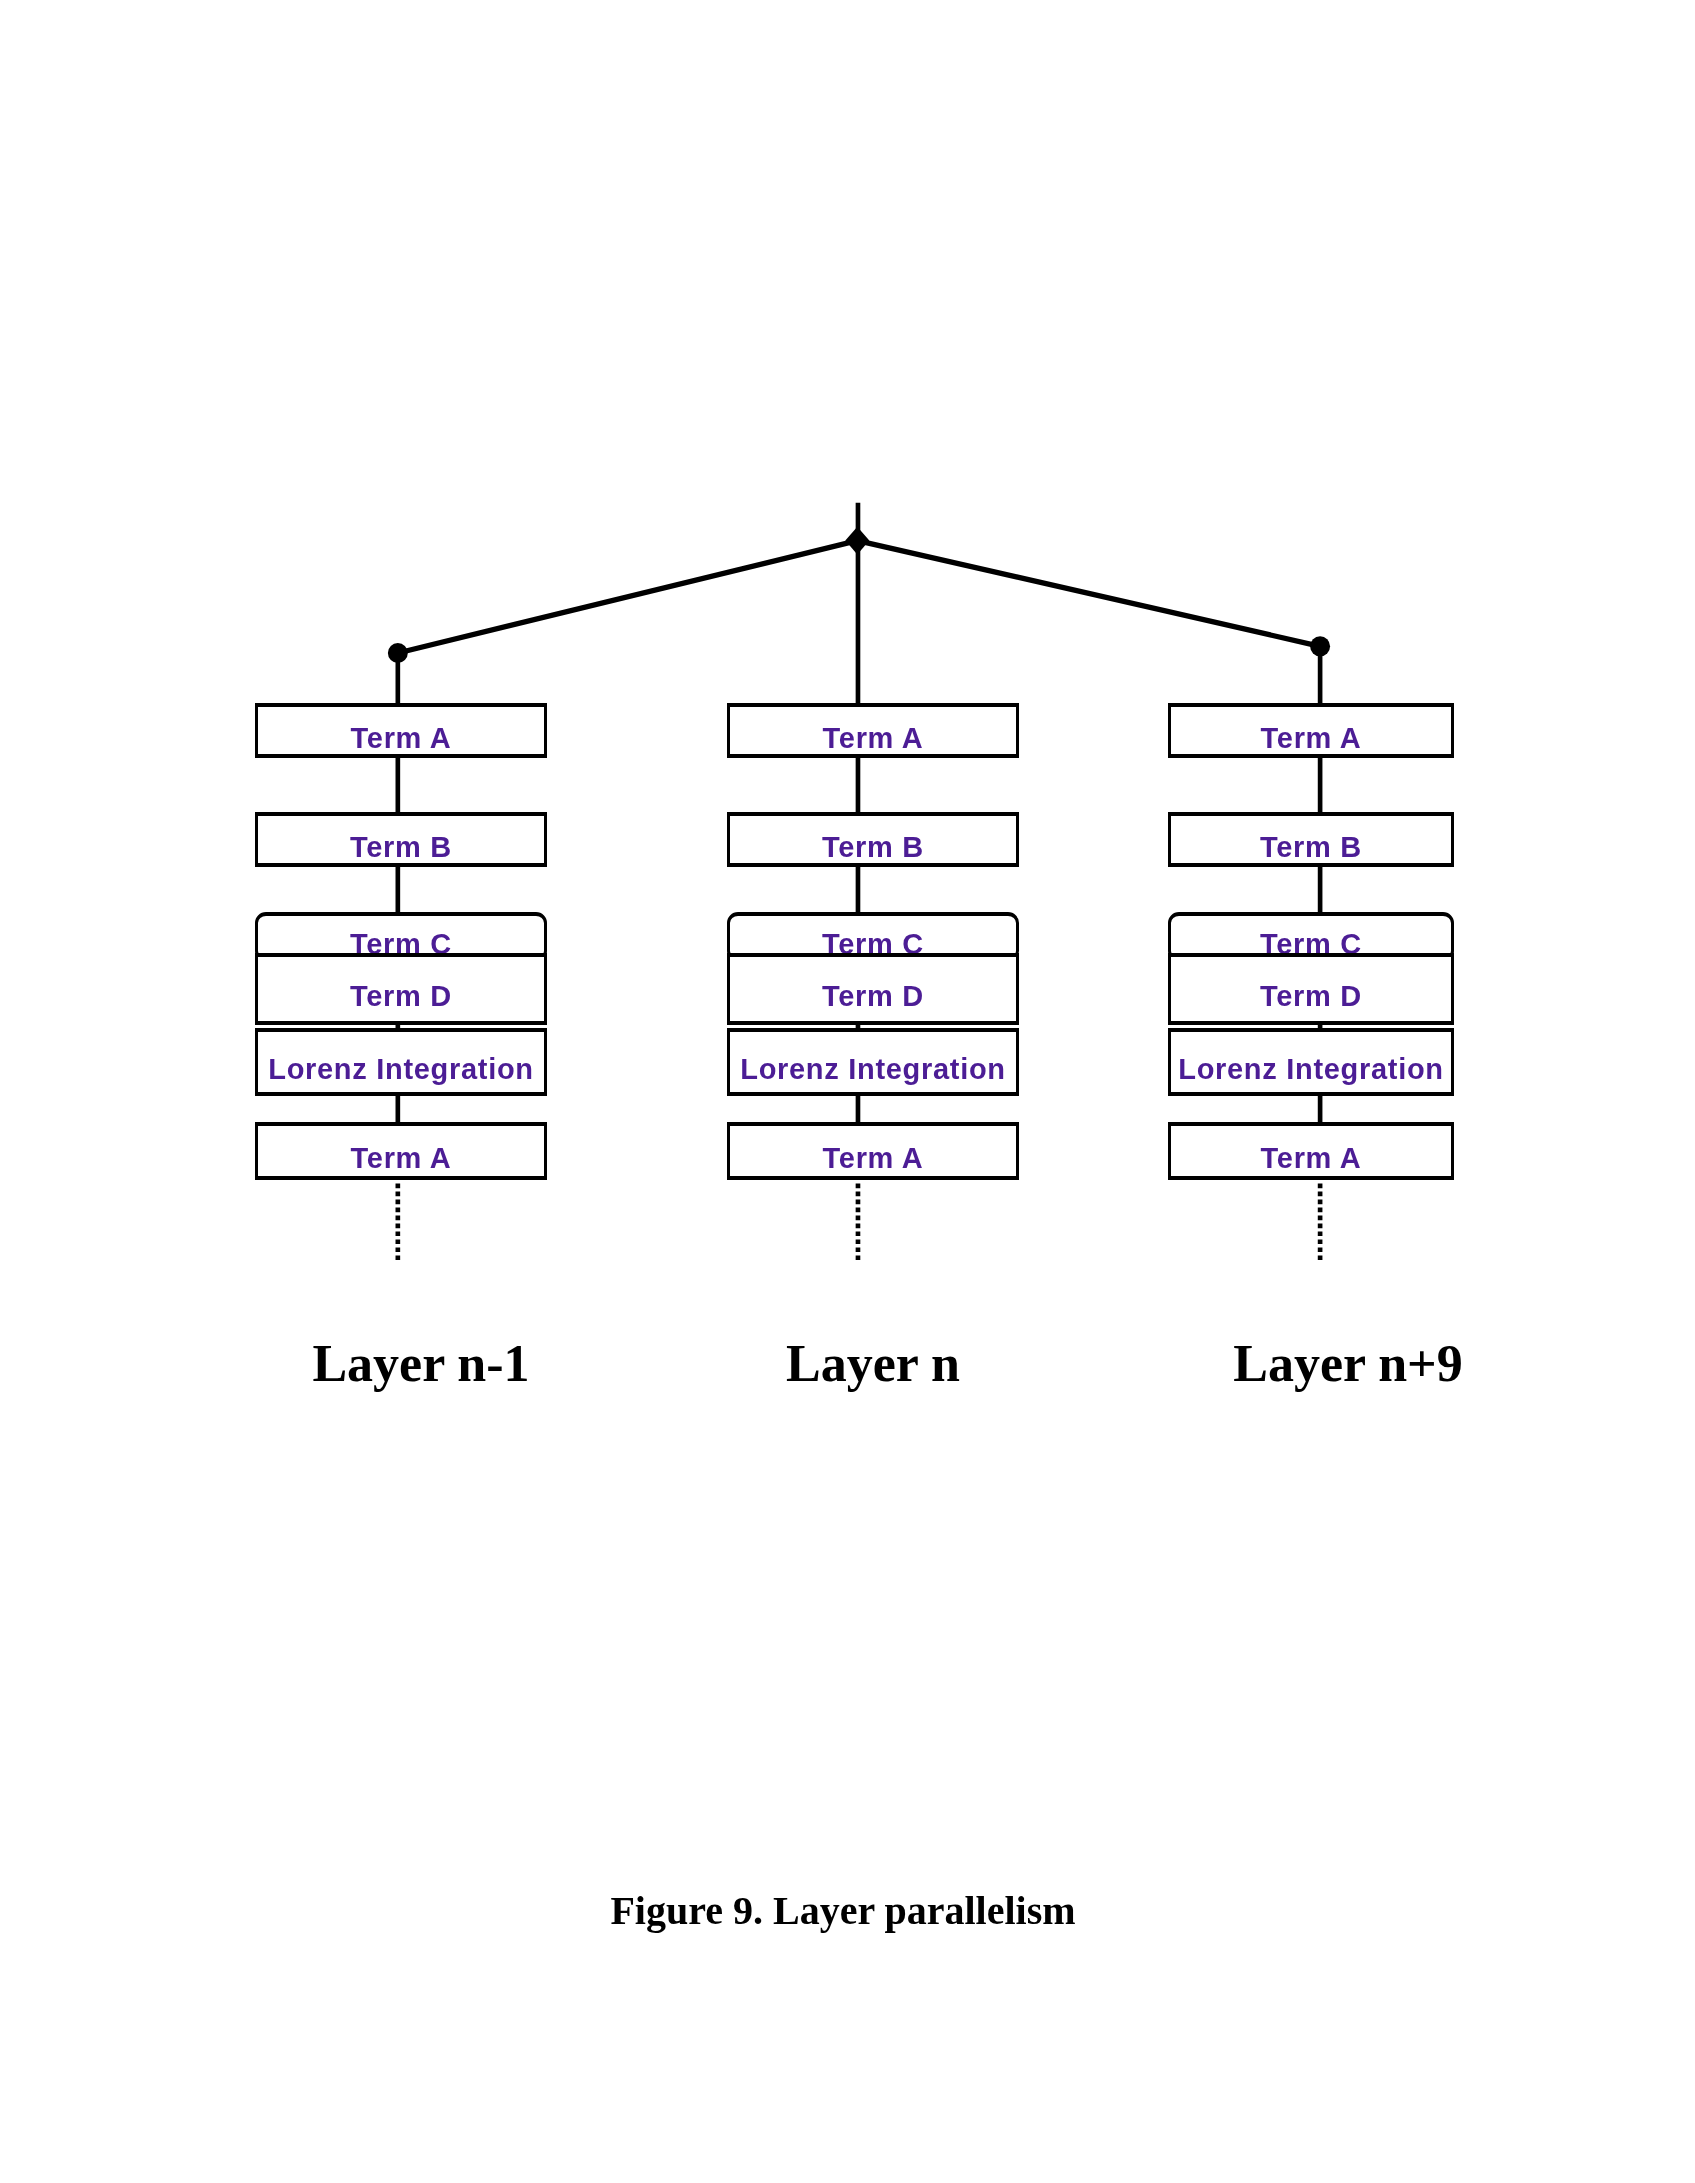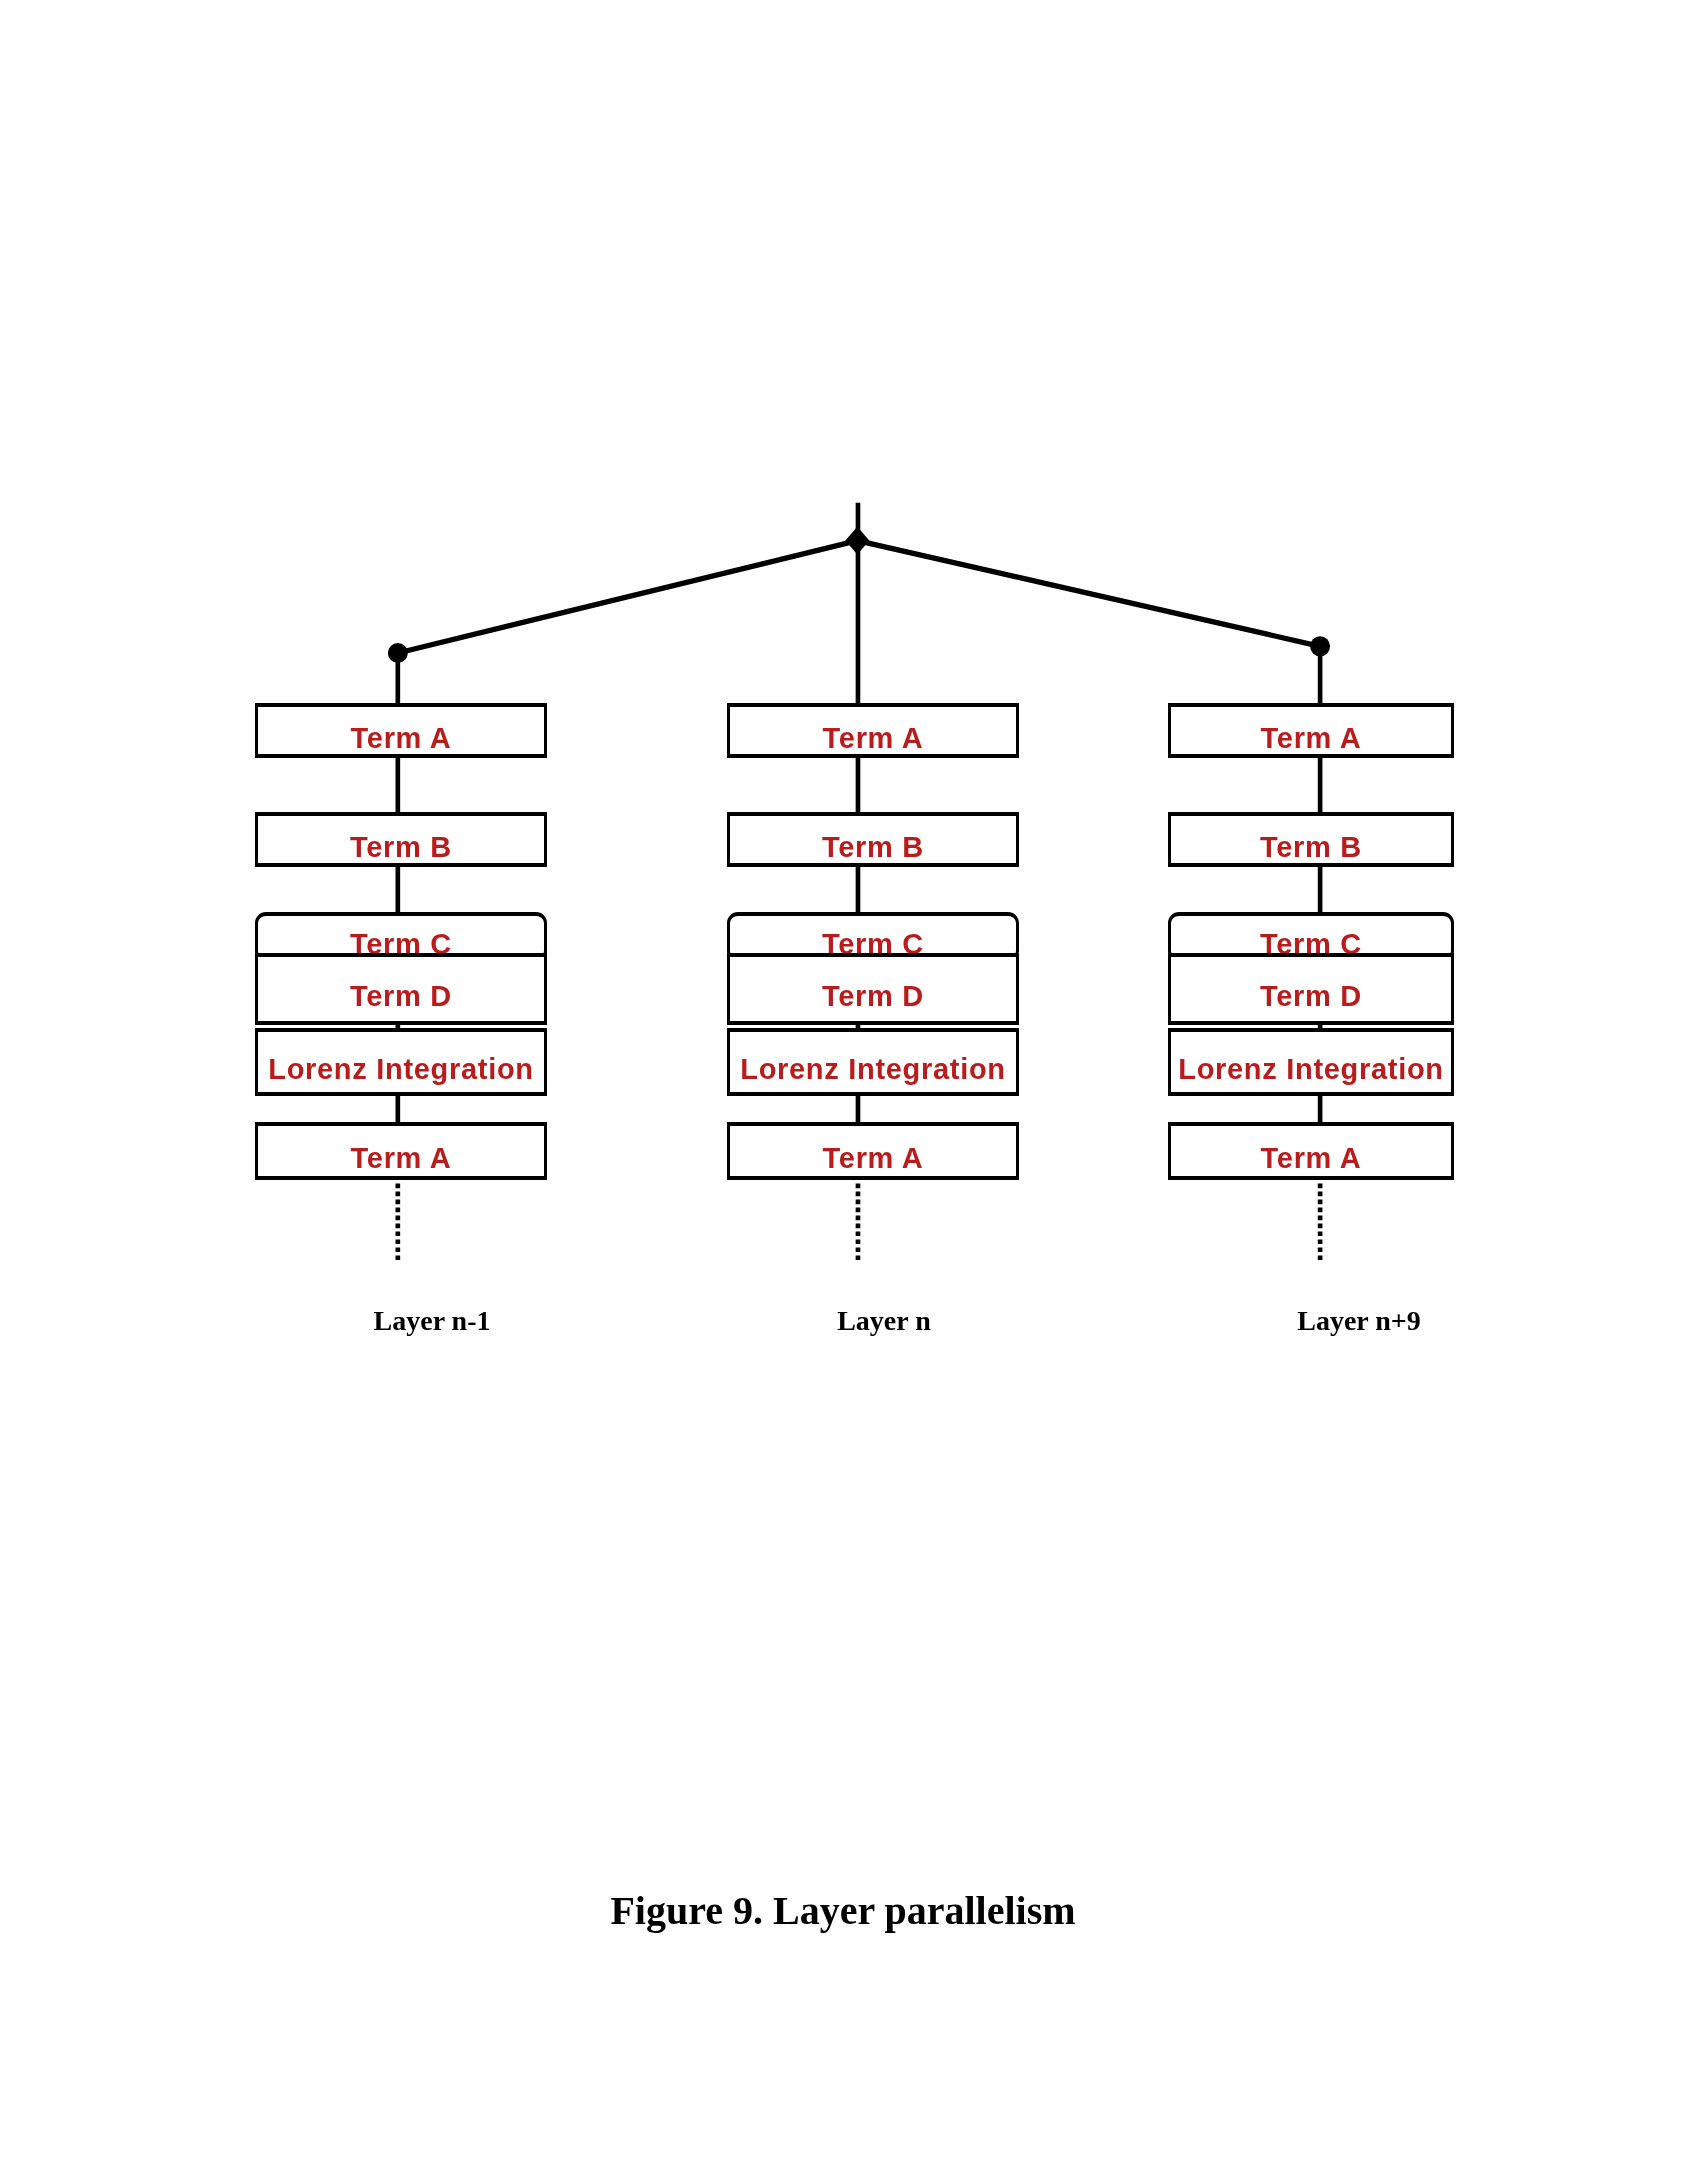--- a/index.html
+++ b/index.html
@@ -31,46 +31,45 @@
     display: flex;
     align-items: center;
     justify-content: center;
     z-index: 2;
     white-space: nowrap;
   }
   .box span {
     font-weight: 700;
     font-size: 29px;
     letter-spacing: 0.7px;
-    color: #b91c1c;
+    color: #4c1d95;
     margin-top: 15px;
   }
   
   .c0 { left: 255px;  width: 292px; }
   .c1 { left: 727px; width: 292px; }
   .c2 { left: 1168px; width: 286px; }
   
   .r0 { top: 703px; height: 55px; }
   .r1 { top: 812px; height: 55px; }
   .r2 { top: 912px; height: 50px; border-radius: 11px; }
   .r3 { top: 953px; height: 72px; }
   .r4 { top: 1028px; height: 68px; }
   .r5 { top: 1122px; height: 58px; }
 
   .layer-label {
     position: absolute;
-    top: 1305px;
+    top: 1334px;
     transform: translateX(-50%);
     font-family: "Liberation Serif", serif;
     font-weight: 700;
-    font-size: 28px;
+    font-size: 52px;
     color: #000000;
     white-space: nowrap;
     z-index: 2;
-    margin-left: 11px;
   }
   .l0 { left: 421px; }
   .l1 { left: 873px; text-align: center; }
   .l2 { left: 1348px; }
 
   .caption {
     position: absolute;
     top: 1887px;
     left: 843px;
     transform: translateX(-50%);

